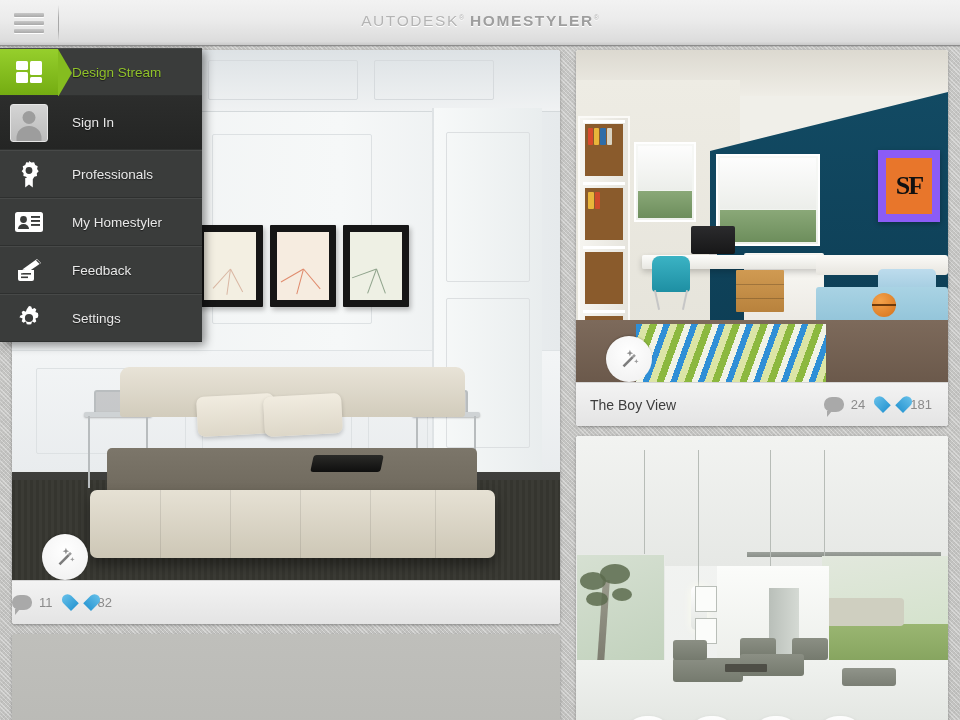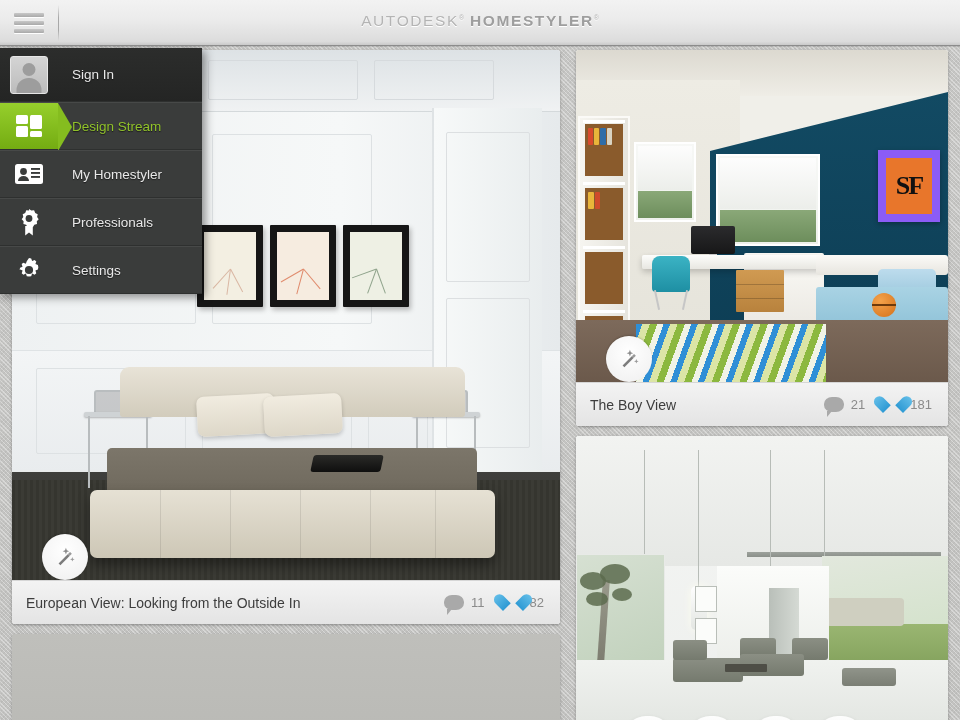--- a/index.html
+++ b/index.html
@@ -403,21 +403,20 @@
         <div class="wand-badge">
           <svg width="22" height="22" viewBox="0 0 24 24" aria-hidden="true">
             <path d="M5 19 L15 9 L17 11 L7 21 Z" fill="#7c7c7c"></path>
             <path d="M15 9 L17 11 L19.5 8.5 L17.5 6.5 Z" fill="#9a9a9a"></path>
             <path d="M13 2 l1 2.6 2.6 1 -2.6 1 -1 2.6 -1 -2.6 -2.6 -1 2.6 -1 z" fill="#8d8d8d"></path>
             <path d="M20 12 l.7 1.8 1.8 .7 -1.8 .7 -.7 1.8 -.7 -1.8 -1.8 -.7 1.8 -.7 z" fill="#9a9a9a"></path>
           </svg>
         </div>
       </div>
       <div class="card-bar">
-        <div class="card-title">European View: Looking from the Outside In</div>
         <div class="stats">
           <div class="stat">
             <span class="bubble"></span>
             <span>11</span>
           </div>
           <div class="stat">
             <span class="heart"></span>
             <span>82</span>
           </div>
         </div>
@@ -502,21 +501,21 @@
             <path d="M13 2 l1 2.6 2.6 1 -2.6 1 -1 2.6 -1 -2.6 -2.6 -1 2.6 -1 z" fill="#8d8d8d"></path>
             <path d="M20 12 l.7 1.8 1.8 .7 -1.8 .7 -.7 1.8 -.7 -1.8 -1.8 -.7 1.8 -.7 z" fill="#9a9a9a"></path>
           </svg>
         </div>
       </div>
       <div class="card-bar">
         <div class="card-title">The Boy View</div>
         <div class="stats">
           <div class="stat">
             <span class="bubble"></span>
-            <span>21</span>
+            <span>24</span>
           </div>
           <div class="stat">
             <span class="heart"></span>
             <span>181</span>
           </div>
         </div>
       </div>
     </div>
 
     <div class="card" style="left:576px; top:390px; width:372px; height:330px;">
@@ -566,72 +565,87 @@
           <div class="hs-dchair" style="left:112px;"></div>
           <div class="hs-dchair" style="left:176px;"></div>
           <div class="hs-dchair" style="left:240px;"></div>
         </div>
       </div>
     </div>
 
   </div>
 
   <div id="sidebar">
-
-    <div class="menu-row signin">
-      <div class="icon-cell">
-        <div class="avatar"></div>
-      </div>
-      <div class="mrow-label">Sign In</div>
-    </div>
 
     <div class="menu-row active">
       <div class="icon-cell">
         <span class="ico">
           <svg width="28" height="24" viewBox="0 0 28 24">
             <rect x="1" y="1" width="12" height="9" rx="1.5" fill="#fff"></rect>
             <rect x="15" y="1" width="12" height="14" rx="1.5" fill="#fff"></rect>
             <rect x="1" y="12" width="12" height="11" rx="1.5" fill="#fff"></rect>
             <rect x="15" y="17" width="12" height="6" rx="1.5" fill="#fff"></rect>
           </svg>
         </span>
       </div>
       <div class="mrow-label">Design Stream</div>
     </div>
 
+    <div class="menu-row signin">
+      <div class="icon-cell">
+        <div class="avatar"></div>
+      </div>
+      <div class="mrow-label">Sign In</div>
+    </div>
+
+
+    <div class="menu-row">
+      <div class="icon-cell">
+        <span class="ico">
+          <svg width="22" height="28" viewBox="0 0 22 28">
+            <path d="M11 1 l2.3 1.6 2.8 -.3 1.1 2.6 2.5 1.3 -.6 2.7 1.6 2.3 -1.9 2 .2 2.8 -2.7 .8 -1.5 2.4 -2.6 -.9 -2.6 .9 -1.5 -2.4 -2.7 -.8 .2 -2.8 -1.9 -2 1.6 -2.3 -.6 -2.7 2.5 -1.3 1.1 -2.6 2.8 .3 Z" fill="#fff"></path>
+            <circle cx="11" cy="10.5" r="3.4" fill="#3a3c3b"></circle>
+            <path d="M7.2 18 h7.6 v9.5 l-3.8 -3 -3.8 3 Z" fill="#fff"></path>
+          </svg>
+        </span>
+      </div>
+      <div class="mrow-label">Professionals</div>
+    </div>
 
     <div class="menu-row">
       <div class="icon-cell">
         <span class="ico">
           <svg width="30" height="22" viewBox="0 0 30 22">
             <rect x="1" y="1" width="28" height="20" rx="2.5" fill="#fff"></rect>
             <circle cx="9.5" cy="8.5" r="3.4" fill="#3a3c3b"></circle>
             <path d="M4 18 a5.5 5 0 0 1 11 0 Z" fill="#3a3c3b"></path>
             <rect x="17" y="5" width="9" height="1.9" fill="#3a3c3b"></rect>
             <rect x="17" y="9" width="9" height="1.9" fill="#3a3c3b"></rect>
             <rect x="17" y="13" width="9" height="1.9" fill="#3a3c3b"></rect>
           </svg>
         </span>
       </div>
       <div class="mrow-label">My Homestyler</div>
     </div>
 
     <div class="menu-row">
       <div class="icon-cell">
         <span class="ico">
-          <svg width="22" height="28" viewBox="0 0 22 28">
-            <path d="M11 1 l2.3 1.6 2.8 -.3 1.1 2.6 2.5 1.3 -.6 2.7 1.6 2.3 -1.9 2 .2 2.8 -2.7 .8 -1.5 2.4 -2.6 -.9 -2.6 .9 -1.5 -2.4 -2.7 -.8 .2 -2.8 -1.9 -2 1.6 -2.3 -.6 -2.7 2.5 -1.3 1.1 -2.6 2.8 .3 Z" fill="#fff"></path>
-            <circle cx="11" cy="10.5" r="3.4" fill="#3a3c3b"></circle>
-            <path d="M7.2 18 h7.6 v9.5 l-3.8 -3 -3.8 3 Z" fill="#fff"></path>
+          <svg width="30" height="24" viewBox="0 0 30 24">
+            <path d="M4 12 h16 v9 a2 2 0 0 1 -2 2 H6 a2 2 0 0 1 -2 -2 Z" fill="#fff"></path>
+            <rect x="7" y="15" width="10" height="1.6" fill="#3a3c3b"></rect>
+            <rect x="7" y="18.5" width="7" height="1.6" fill="#3a3c3b"></rect>
+            <path d="M9 11 L23 1 l4 4 L14 14 Z" fill="#fff"></path>
+            <path d="M9 11 L14 14 L7 15.5 Z" fill="#fff"></path>
+            <path d="M22.5 2 L26 5.5" stroke="#3a3c3b" stroke-width="1.2"></path>
           </svg>
         </span>
       </div>
-      <div class="mrow-label">Professionals</div>
-    </div>
-
+      <div class="mrow-label">Feedback</div>
+    </div>
 
     <div class="menu-row">
       <div class="icon-cell">
         <span class="ico">
           <svg width="26" height="26" viewBox="0 0 26 26">
             <path d="M13 1 l2.2 .45 .9 2.6 2.5 -1.1 1.7 1.45 -.9 2.6 2.5 1.1 .45 2.2 -.45 2.2 -2.5 1.1 .9 2.6 -1.7 1.45 -2.5 -1.1 -.9 2.6 -2.2 .45 -2.2 -.45 -.9 -2.6 -2.5 1.1 -1.7 -1.45 .9 -2.6 -2.5 -1.1 L3.6 13 l .45 -2.2 2.5 -1.1 -.9 -2.6 1.7 -1.45 2.5 1.1 .9 -2.6 Z" fill="#fff"></path>
             <circle cx="13" cy="13" r="4.1" fill="#3a3c3b"></circle>
           </svg>
         </span>
       </div>

